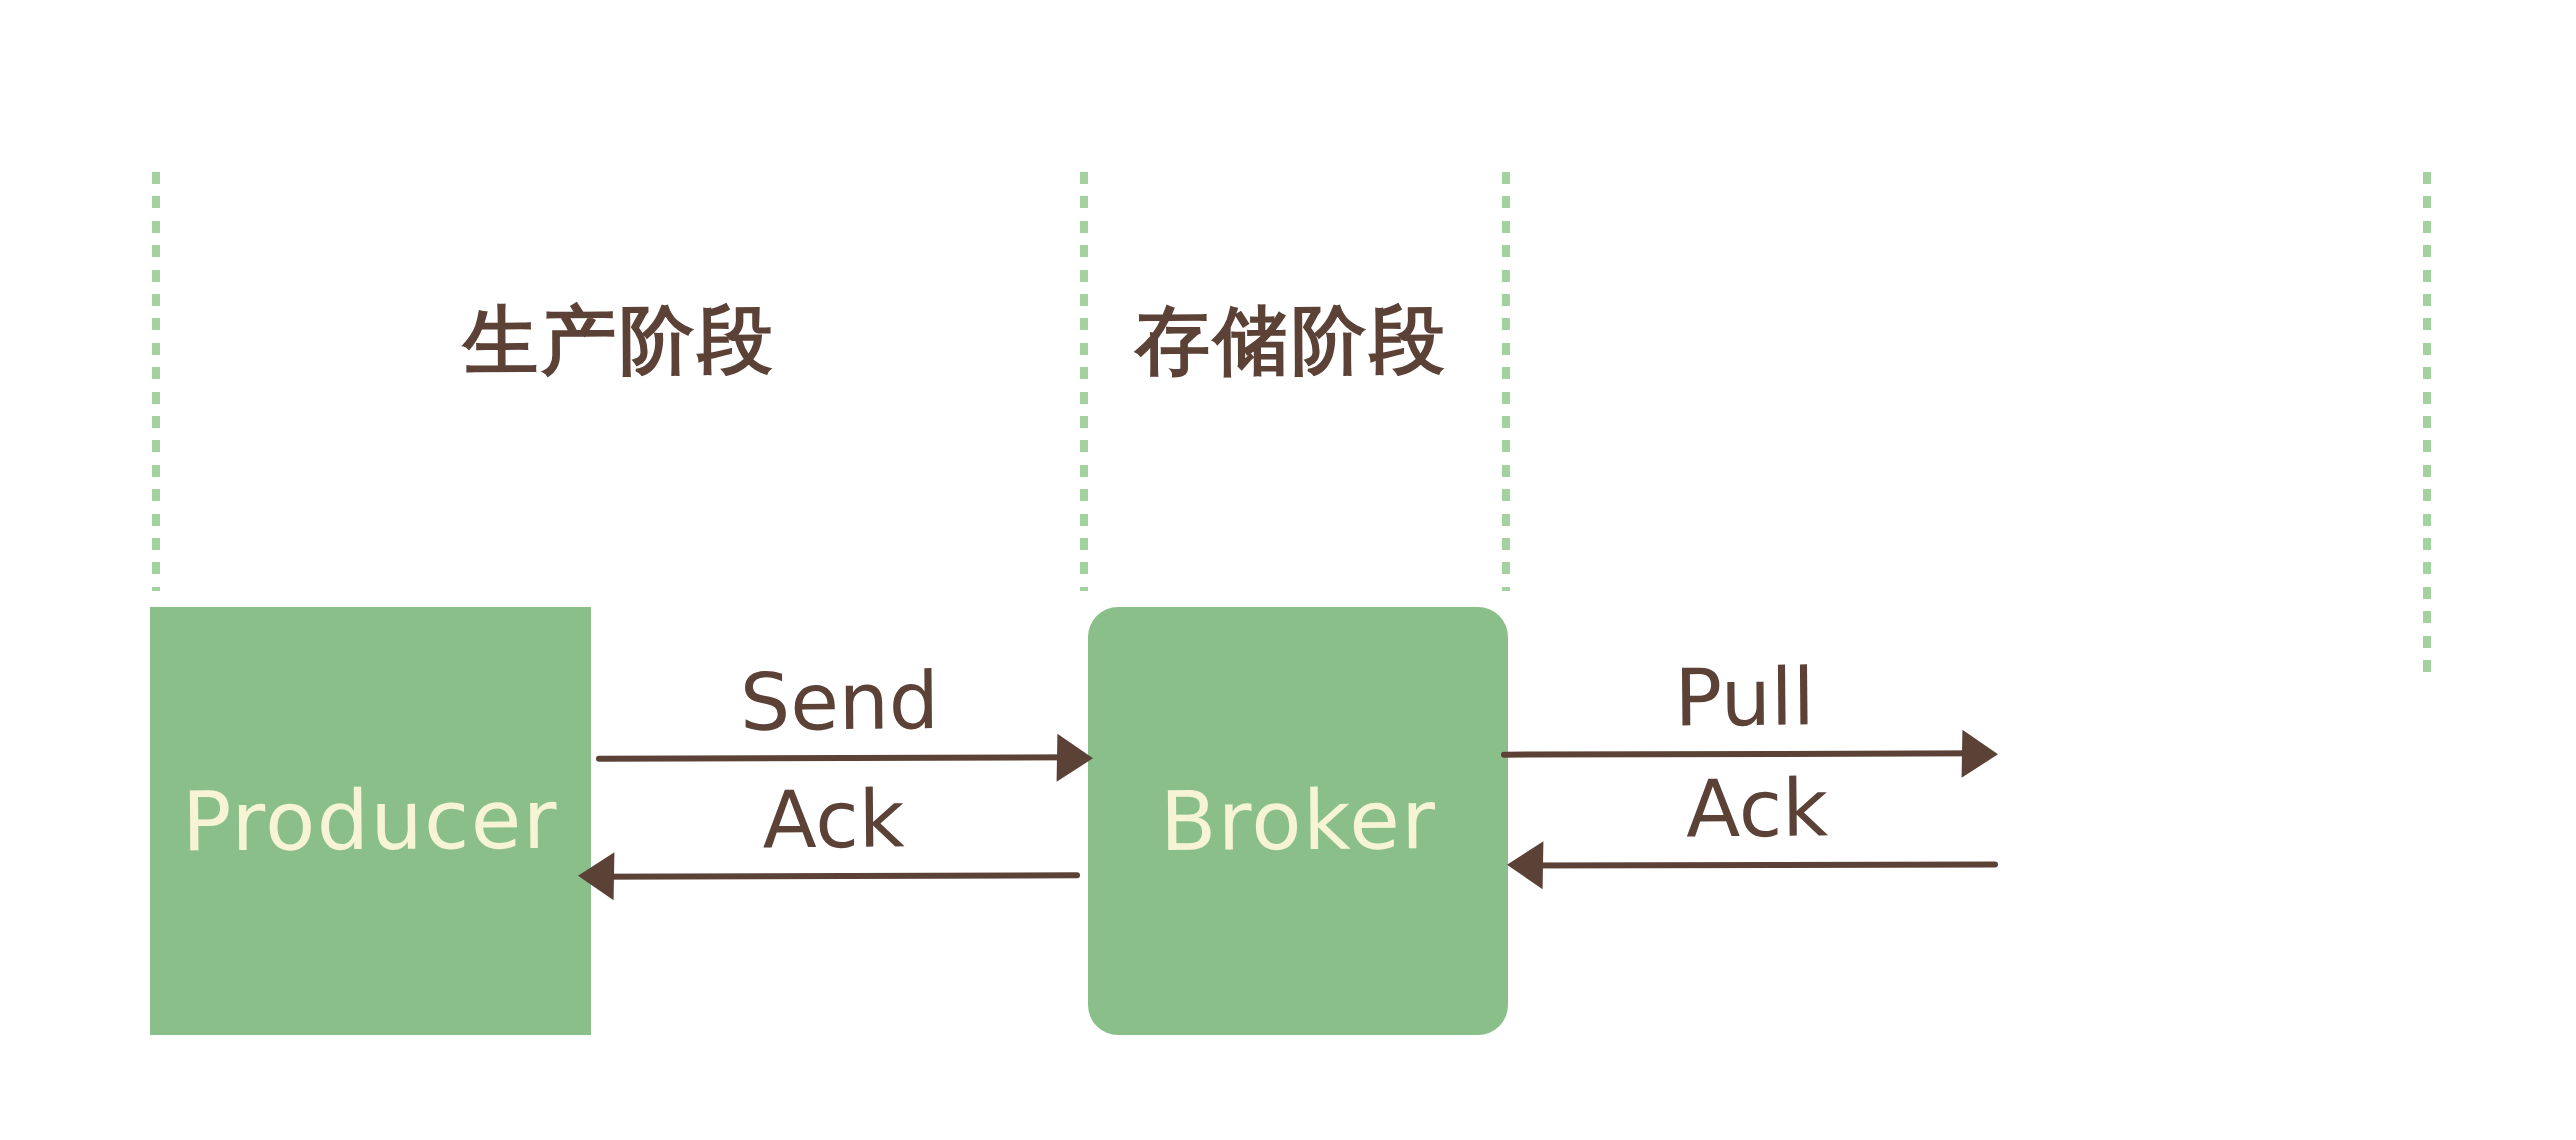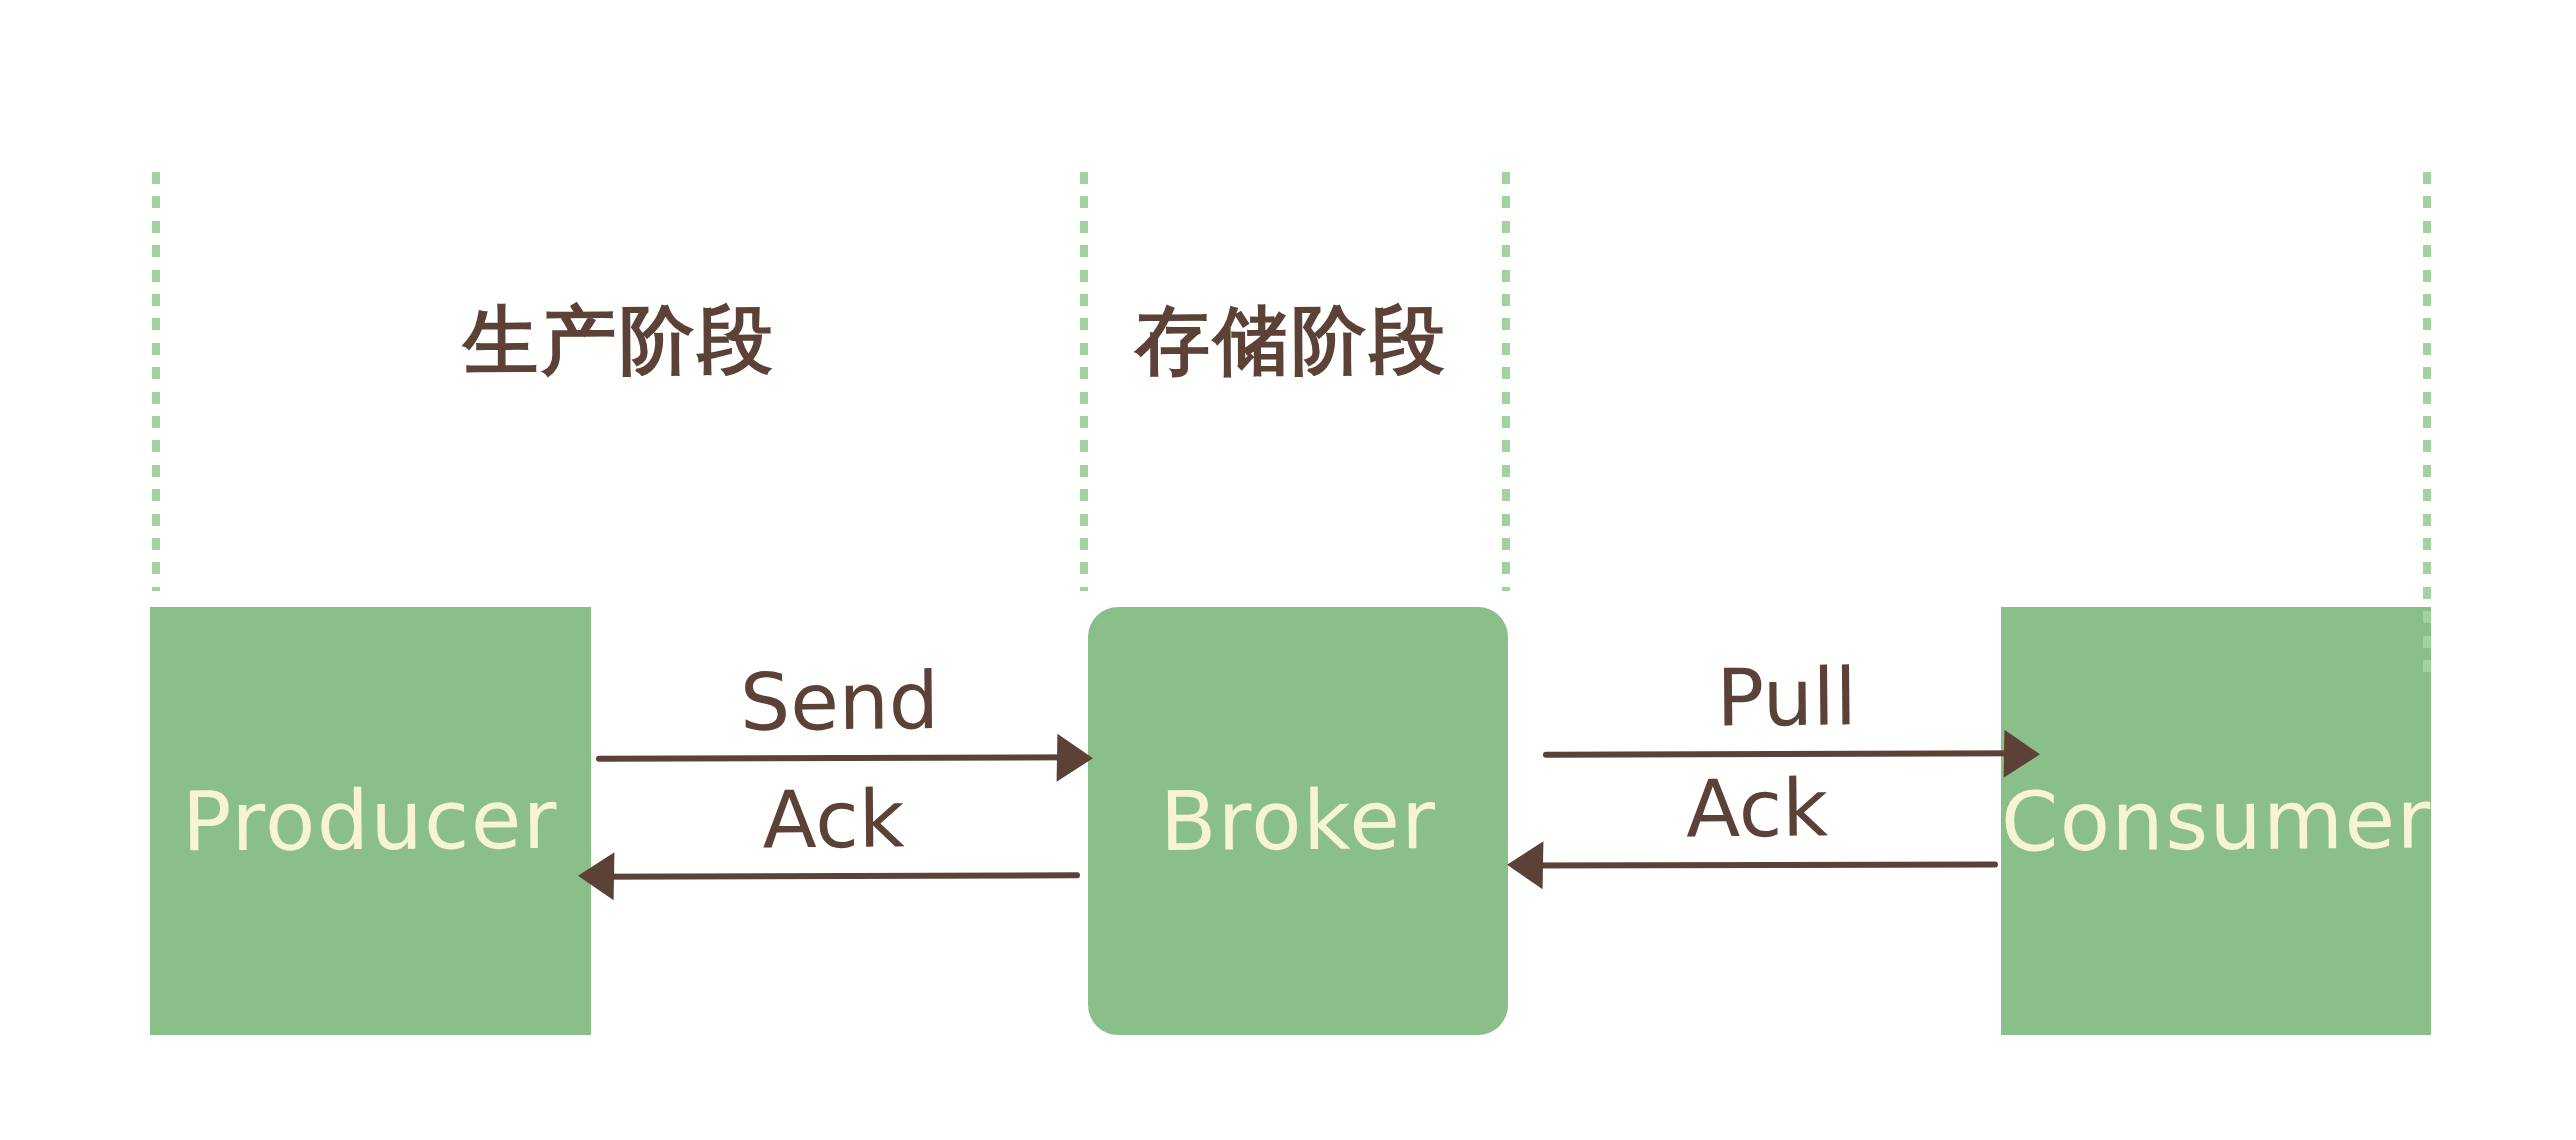--- a/index.html
+++ b/index.html
@@ -93,37 +93,34 @@
     <div class="plabel">存储阶段</div>
     <div class="pline"></div>
   </div>
 
   <div class="node" style="left:150px;width:441px;">
     <span class="nlabel">Producer</span>
   </div>
   <div class="node" style="left:1088px;width:420px;border-radius:30px;">
     <span class="nlabel">Broker</span>
   </div>
-  <div class="node" style="left:2001px;width:430px;">
-    <span class="nlabel">Consumer</span>
-  </div>
 
   <div class="arrow" style="left:591px;width:497px;top:658px;">
     <div class="alabel">Send</div>
     <div class="aline"></div>
     <div class="ahead right"></div>
   </div>
 
   <div class="arrow" style="left:583px;width:501px;top:776px;">
     <div class="alabel">Ack</div>
     <div class="aline"></div>
     <div class="ahead left"></div>
   </div>
 
-  <div class="arrow" style="left:1538px;width:497px;top:654px;">
+  <div class="arrow" style="left:1496px;width:497px;top:654px;">
     <div class="alabel">Pull</div>
     <div class="aline"></div>
     <div class="ahead right"></div>
   </div>
 
   <div class="arrow" style="left:1512px;width:490px;top:765px;">
     <div class="alabel">Ack</div>
     <div class="aline"></div>
     <div class="ahead left"></div>
   </div>

